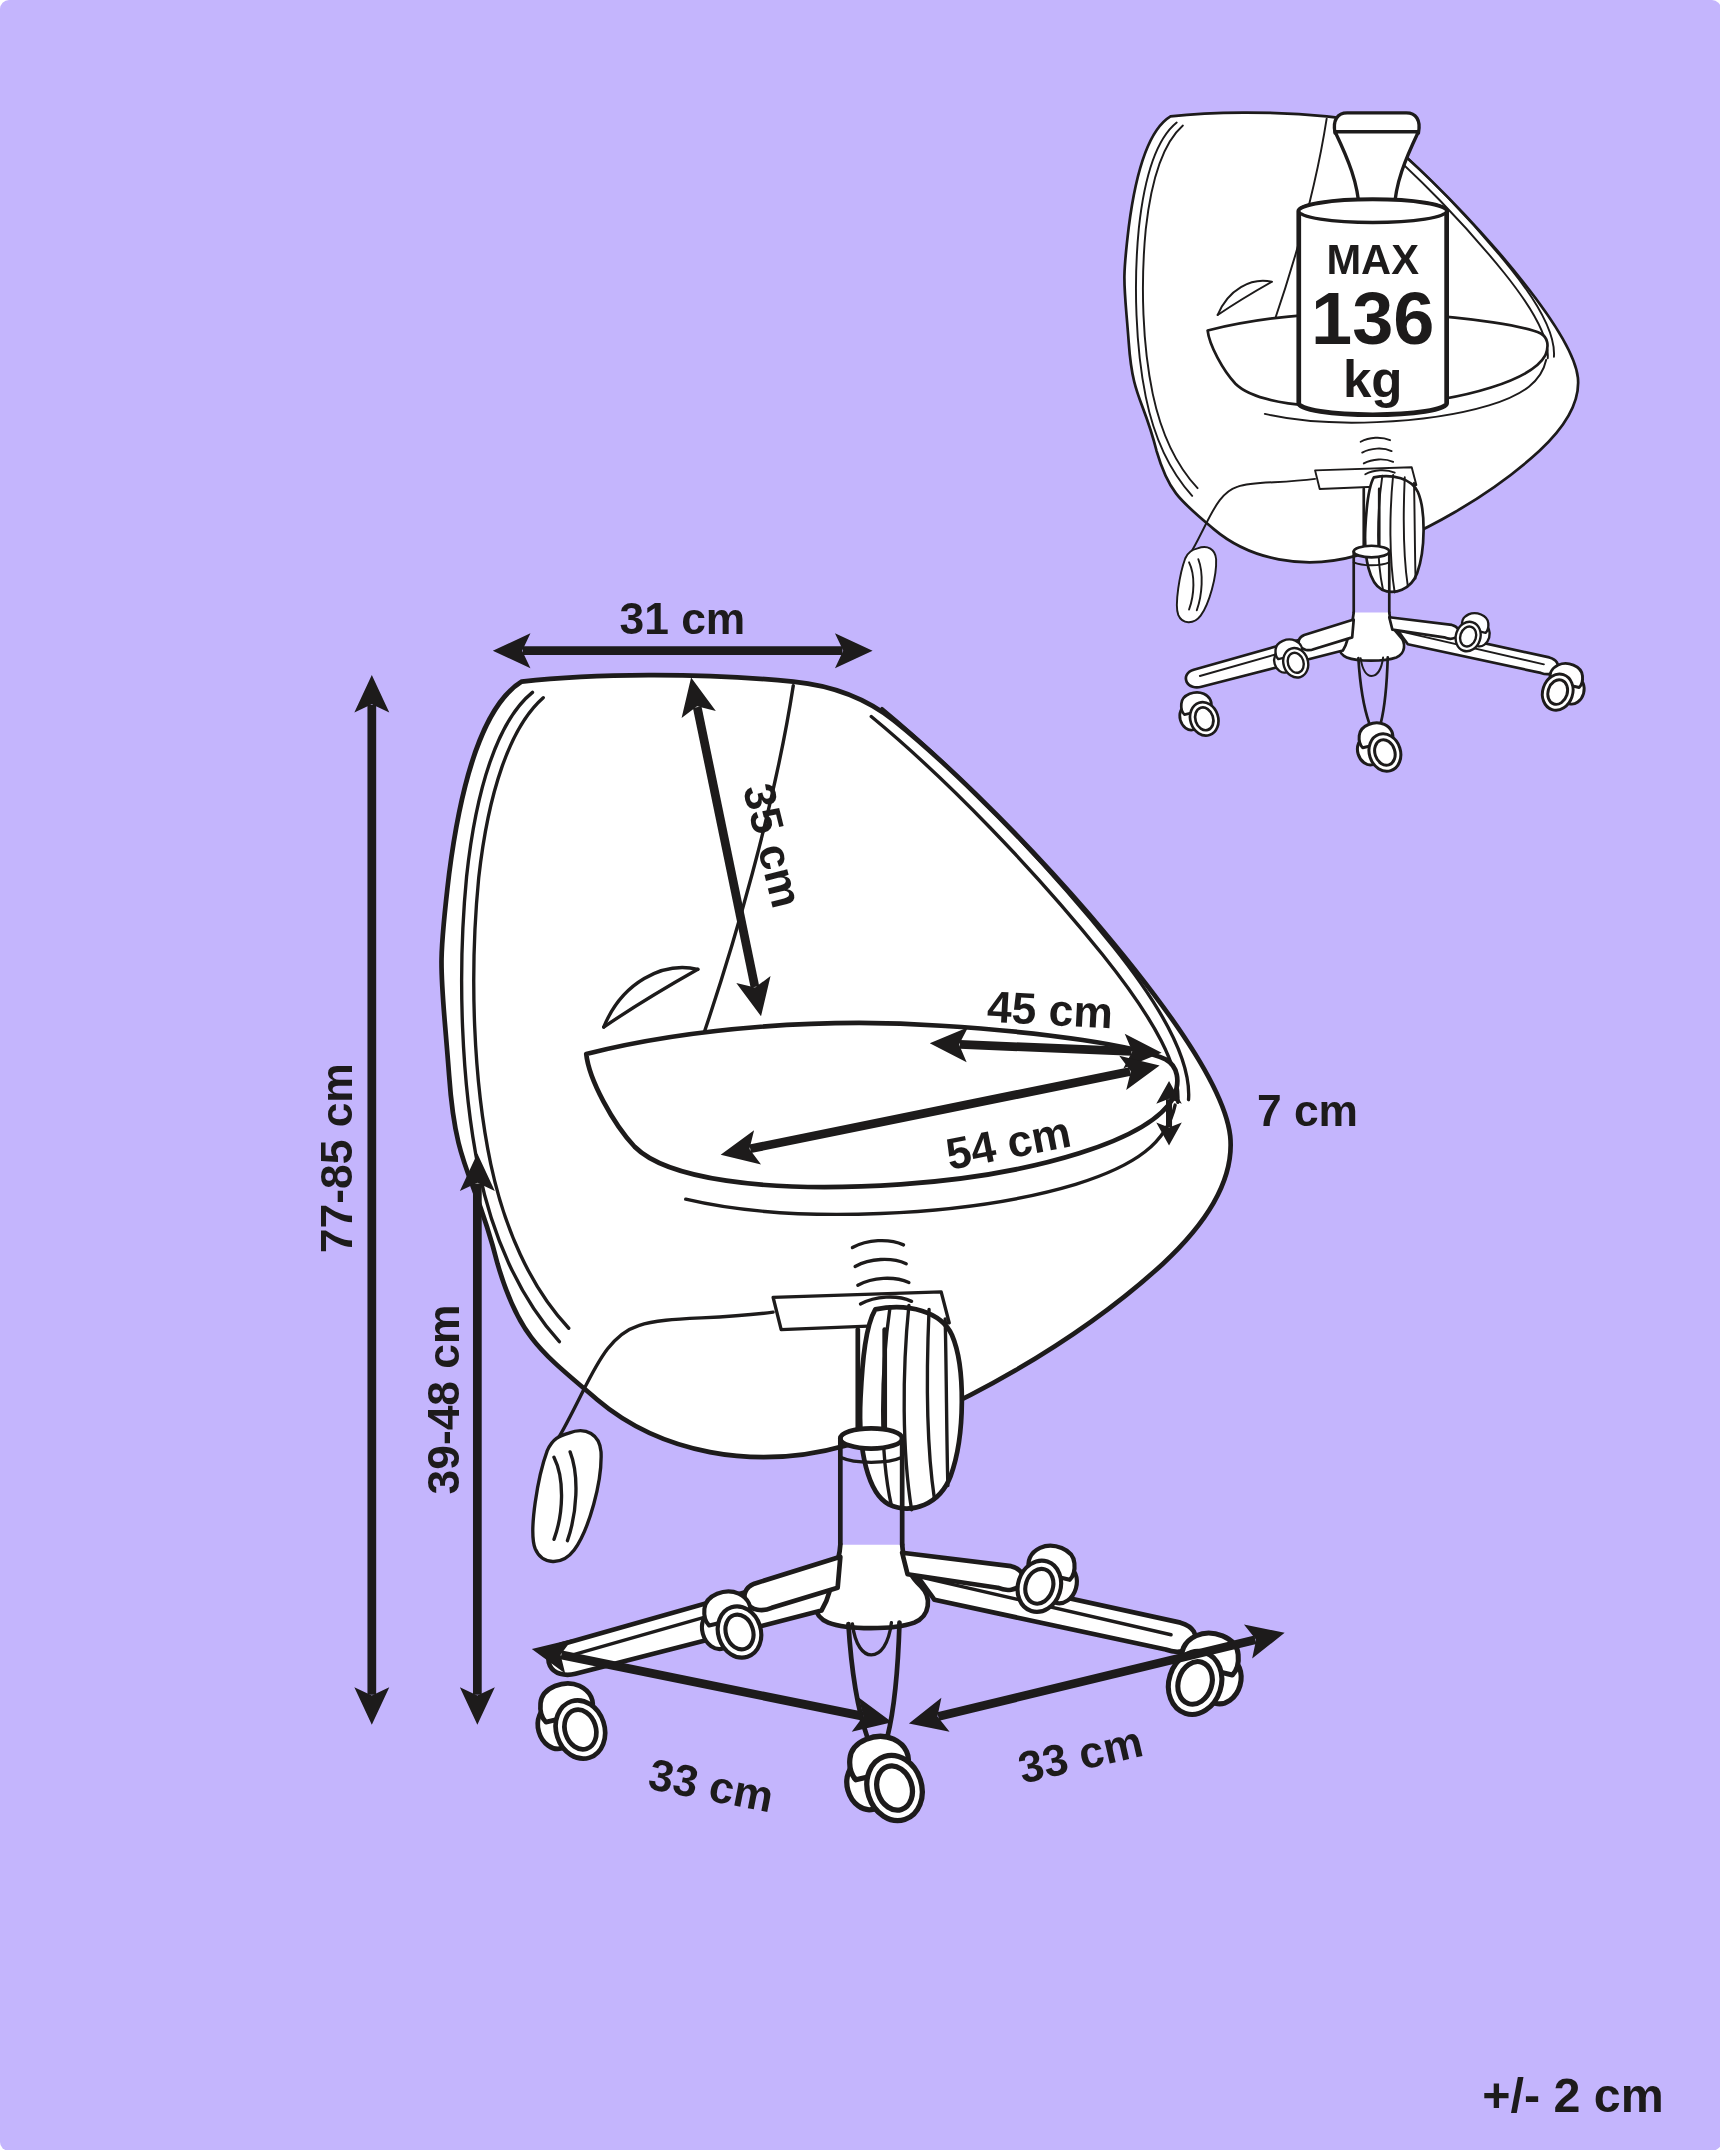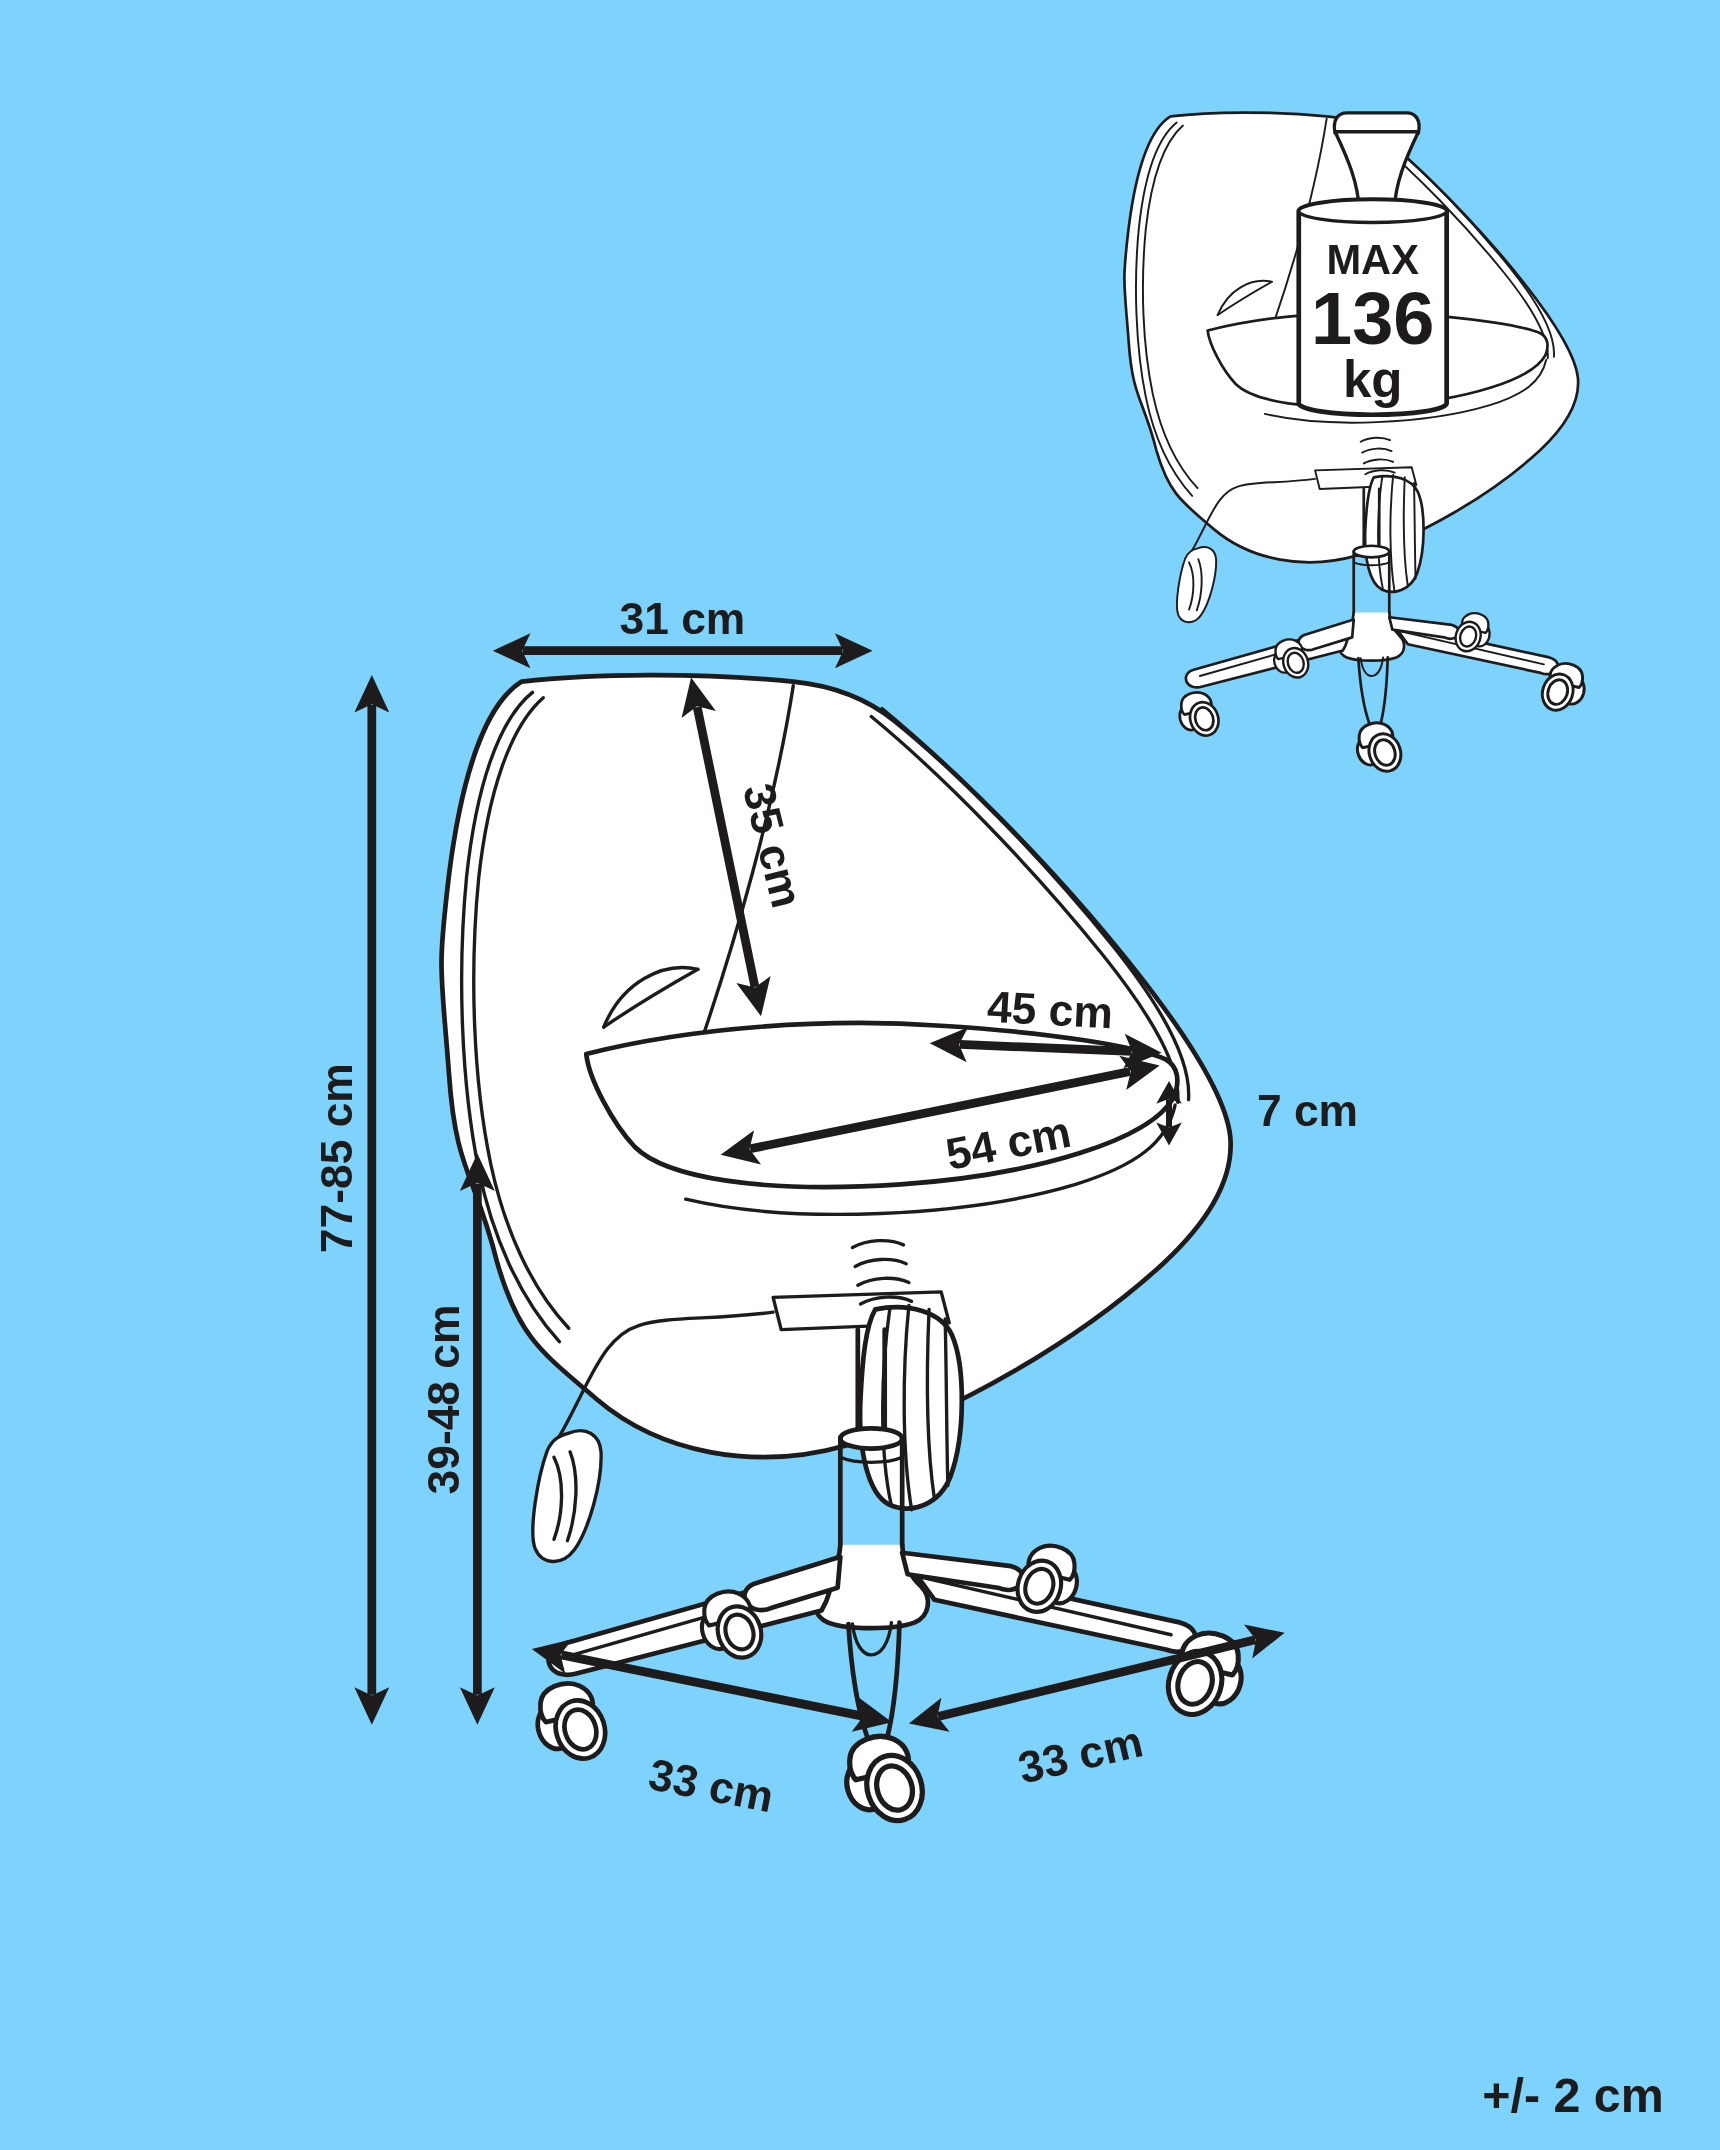--- a/index.html
+++ b/index.html
@@ -1,16 +1,16 @@
 <!DOCTYPE html>
 <html style="font-size:10.8px"><head>
 <meta charset="utf-8">
 <style>
   html,body{margin:0;padding:0;background:#ffffff;}
-  #stage{position:relative;width:1721px;height:2151px;background:#7dd3fc;overflow:hidden;}
+  #stage{position:relative;width:1721px;height:2151px;background:#c4b5fd;overflow:hidden;border-radius:9px;}
   svg{position:absolute;left:0;top:0;}
   .ln{stroke:#1d1b1b;stroke-width:7;fill:none;stroke-linecap:round;stroke-linejoin:round;}
   .f{fill:#ffffff;}
   .thin{stroke-width:5;}
   text{font-family:"Liberation Sans","DejaVu Sans",sans-serif;font-weight:700;fill:#1d1b1b;}
 </style>
 </head>
 <body>
 
 <div id="stage">

